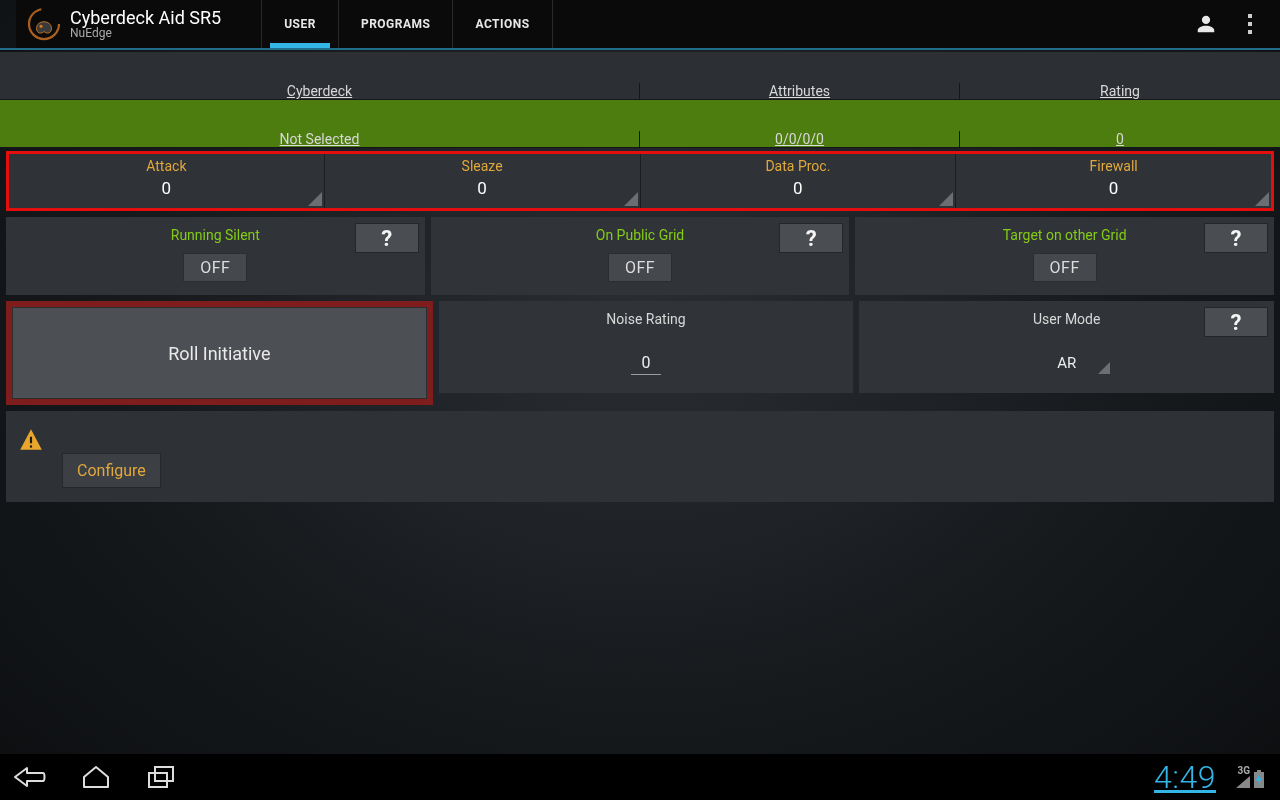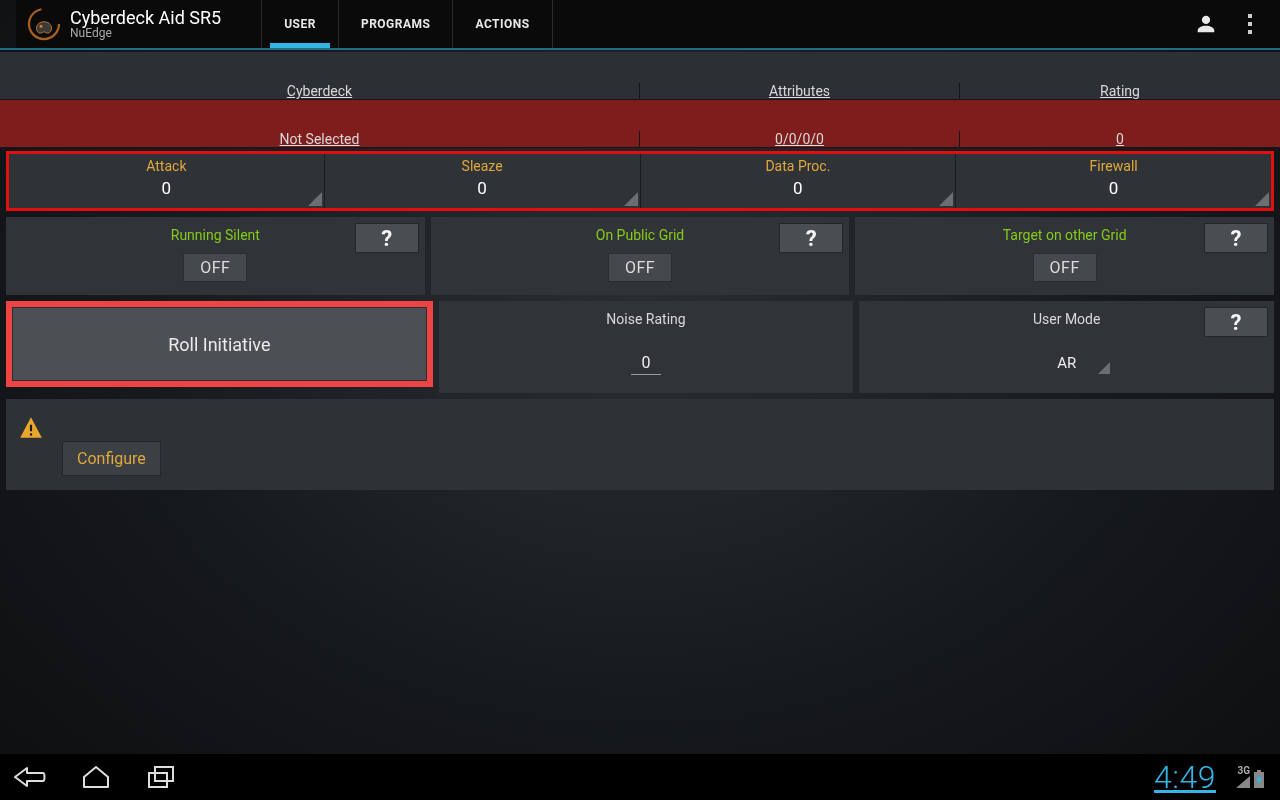--- a/index.html
+++ b/index.html
@@ -17,42 +17,42 @@
   .tab { padding: 0 22px; display: flex; align-items: center; font-size: 12px; font-weight: bold; color: #e8e8e8; letter-spacing: 0.5px; border-right: 1px solid #2a2a2a; cursor: pointer; position: relative; }
   .tab:first-child { border-left: 1px solid #2a2a2a; }
   .tab.active::after { content: ""; position: absolute; left: 8px; right: 8px; bottom: 0; height: 5px; background: #33b5e5; }
   .topbar-spacer { flex: 1; }
   .topbar-action { width: 44px; height: 48px; display: flex; align-items: center; justify-content: center; cursor: pointer; }
   .topbar-sep-blue { height: 2px; background: #1f6d8a; }
 
   
   .header-table { display: flex; flex-direction: column; margin-top: 2px; }
   .ht-row { display: flex; height: 48px; align-items: flex-end; background: #2c2f33; border-bottom: 1px solid #14161a; text-decoration: underline; }
-  .ht-row.values { background: #7f1d1d; }
+  .ht-row.values { background: #4d7c0f; }
   .ht-cell { text-align: center; font-size: 14px; color: #d8d8d8; }
   .ht-c1 { flex: 0 0 640px; border-right: 1px solid #14161a; }
   .ht-c2 { flex: 0 0 320px; border-right: 1px solid #14161a; }
   .ht-c3 { flex: 1; }
 
   
   .stats-wrap { margin: 3px 6px 0 6px; border: 3px solid #e40e0e; background: #2f3236; display: flex; }
   .stat { flex: 1; position: relative; border-right: 1px solid #1b1d20; padding: 4px 0 10px 0; }
   .stat:last-child { border-right: none; }
   .stat .label { text-align: center; font-size: 14px; color: #e0a83d; }
   .stat .value { text-align: center; font-size: 17px; color: #fff; margin-top: 4px; }
   .corner-tri { position: absolute; right: 2px; bottom: 2px; width: 0; height: 0; border-left: 14px solid transparent; border-bottom: 14px solid #6b6e72; }
 
   
   .cards { display: flex; margin: 6px 6px 0 6px; gap: 6px; }
   .card { flex: 1; background: #303338; position: relative; height: 78px; display: flex; flex-direction: column; align-items: center; justify-content: flex-start; padding-top: 10px; }
   .card .clabel { color: #84cc16; font-size: 14px; }
   .help-btn { position: absolute; top: 6px; right: 6px; width: 64px; height: 30px; background: #4a4d51; border: 1px solid #24262a; display: flex; align-items: center; justify-content: center; color: #f5f5f5; font-size: 22px; font-weight: bold; cursor: pointer; }
   .offbtn { margin-top: 10px; background: #45484c; border: 1px solid #2b2d30; color: #ddd; font-size: 16px; padding: 4px 16px; cursor: pointer; letter-spacing: 0.5px; }
   .cards2 { display: flex; margin: 6px 6px 0 6px; gap: 6px; }
-  .bigbtn-card { flex: 1; background: #ef4444; padding: 6px; height: 86px; }
+  .bigbtn-card { flex: 1; background: #7f1d1d; padding: 6px; height: 104px; }
   .bigbtn { width: 100%; height: 100%; background: #4c4f53; border: 1px solid #2c2e31; display: flex; align-items: center; justify-content: center; color: #eaeaea; font-size: 18px; cursor: pointer; }
   .card2 { flex: 1; background: #303338; position: relative; height: 92px; display: flex; flex-direction: column; align-items: center; justify-content: flex-start; padding-top: 10px; }
   .card2 .clabel { color: #d8d8d8; font-size: 14px; }
   .card2 .cval { color: #eee; font-size: 16px; margin-top: 26px; }
   .underline-input { border-bottom: 1px solid #9a9c9e; width: 30px; margin: 2px auto 0 auto; }
   .spinner-area { position: relative; display: inline-block; margin-top: 26px; }
   .spinner-area .sval { color: #eee; font-size: 15px; padding: 0 20px; }
   .spinner-tri { position: absolute; right: -14px; bottom: -2px; width: 0; height: 0; border-left: 12px solid transparent; border-bottom: 12px solid #6b6e72; }
 
   

